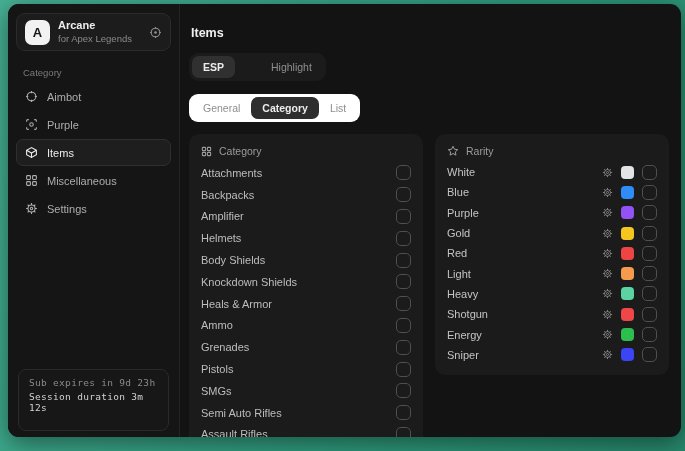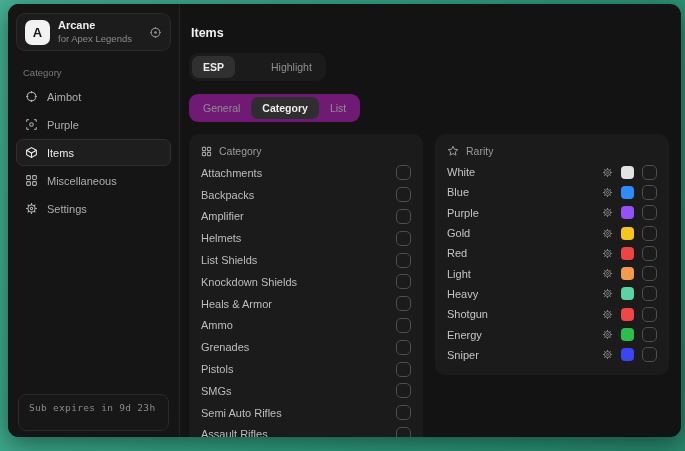--- a/index.html
+++ b/index.html
@@ -28,21 +28,21 @@
 
   
   .main { flex:1; padding:0 14px 0 9px; position:relative; }
   .main-title { font-size:12.5px; font-weight:700; color:#f0f0f0; margin:22px 0 0 2px; }
 
   .mode-toggle { margin-top:13px; display:inline-flex; align-items:center; background:#1b1b1b; border-radius:9px; padding:3px;gap:25px; }
   .mode-opt { font-size:10.5px; padding:5px 11px; border-radius:7px; color:#8f8f8f; cursor:pointer; }
   .mode-opt.active { background:#303030; color:#ececec; font-weight:700; }
 
   .tabs { margin-top:13px; display:flex; }
-  .tabbar { display:inline-flex; align-items:center; background:#701a75; border-radius:9px; padding:3px; }
+  .tabbar { display:inline-flex; align-items:center; background:#ffffff; border-radius:9px; padding:3px; }
   .tab { font-size:10.5px; padding:5px 11px; border-radius:7px; color:#8f8f8f; cursor:pointer; }
   .tab.active { background:#2e2e2e; color:#ededed; font-weight:700; }
 
   .panels { margin-top:12px; display:flex; gap:12px; align-items:flex-start; }
   .panel { background:#1b1b1b; border-radius:10px; width:234px; padding:11px 12px 10px; }
   .panel-head { display:flex; align-items:center; gap:7px; color:#9b9b9b; font-size:10.5px; margin-bottom:5px; }
   .panel.category-panel { height:400px; }
 
   .cat-row { height:21.8px; display:flex; justify-content:space-between; align-items:center; }
   .cat-label { font-size:11px; color:#bdbdbd; }
@@ -117,20 +117,21 @@
             <circle cx="12" cy="12" r="6.5"></circle>
               <circle cx="12" cy="12" r="2.2"></circle>
             <path d="M12 2v3.5M12 18.5V22M22 12h-3.5M5.5 12H2M19.1 4.9l-2.5 2.5M7.4 16.6l-2.5 2.5M19.1 19.1l-2.5-2.5M7.4 7.4L4.9 4.9"></path>
           </svg>
           <span>Settings</span>
         </div>
       </div>
 
       <div class="footer-card">
         <div class="footer-line1">Sub expires in 9d 23h</div>
+        <div class="footer-line2">Session duration 3m 12s</div>
       </div>
     </div>
 
     <div class="main">
       <div class="main-title">Items</div>
 
       <div class="mode-toggle">
         <span class="mode-opt active">ESP</span>
         <span class="mode-opt">Highlight</span>
       </div>
@@ -171,21 +172,21 @@
                 <span class="cat-label">Amplifier</span>
                 <span class="checkbox"></span>
               </div>
 
               <div class="cat-row">
                 <span class="cat-label">Helmets</span>
                 <span class="checkbox"></span>
               </div>
 
               <div class="cat-row">
-                <span class="cat-label">List Shields</span>
+                <span class="cat-label">Body Shields</span>
                 <span class="checkbox"></span>
               </div>
 
               <div class="cat-row">
                 <span class="cat-label">Knockdown Shields</span>
                 <span class="checkbox"></span>
               </div>
 
               <div class="cat-row">
                 <span class="cat-label">Heals &amp; Armor</span>

